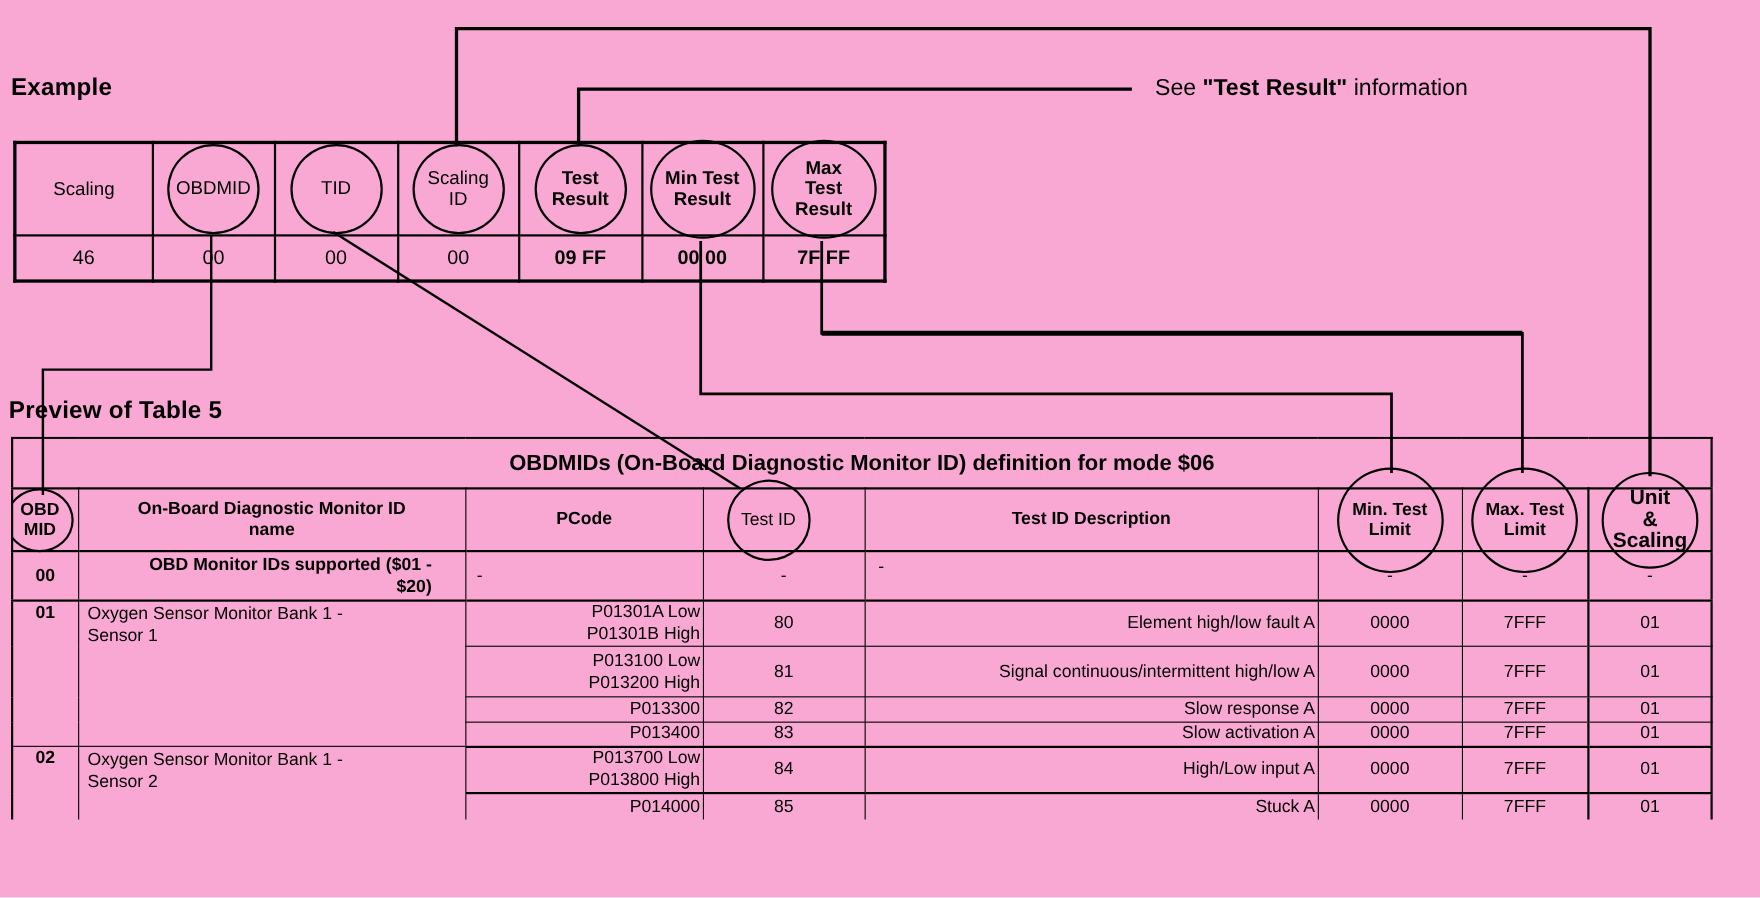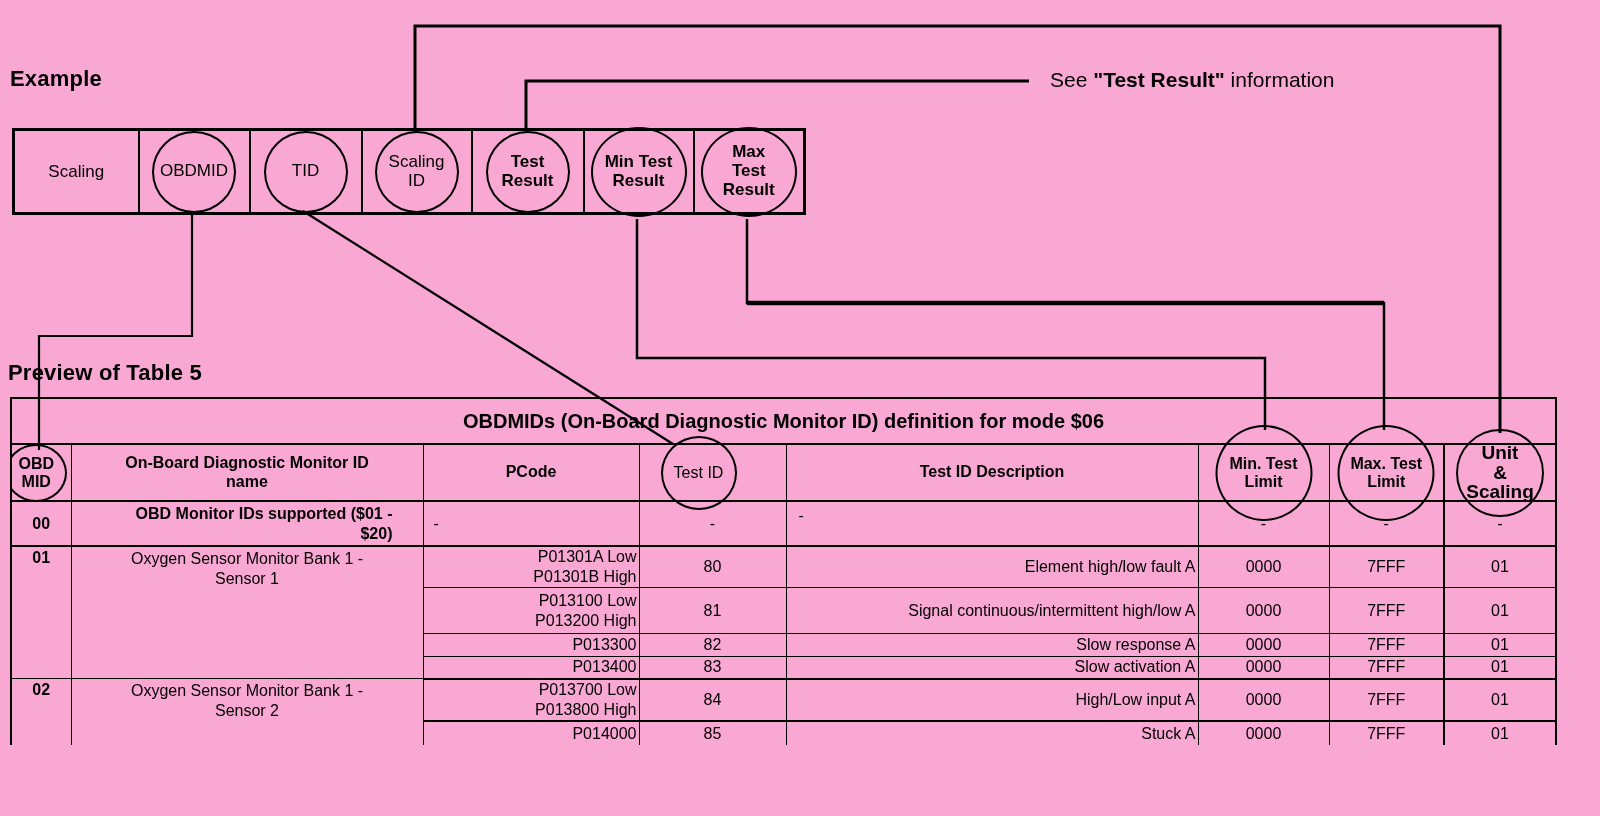--- a/index.html
+++ b/index.html
@@ -34,21 +34,21 @@
   #t5{border:2.8px solid #000;width:1545px;}
   #t5 td{border:1.5px solid #000;font-size:16px;padding:0 2px;overflow:visible;}
   #t5 tr.title-row td{border-bottom:2px solid #000;height:44px;text-align:center;font-weight:bold;font-size:20px;}
   #t5 tr.head-row{height:57px;}
   #t5 tr.head-row td{border-bottom:2px solid #000;text-align:center;vertical-align:middle;font-weight:bold;white-space:pre-line;line-height:1.15;}
   #t5 .bb-thick td{border-bottom:2.8px solid #000;}
   #t5 td.unit-col{border-left:2.8px solid #000;}
   #t5 td.c{text-align:center;vertical-align:middle;}
   #t5 td.mid-top{text-align:center;vertical-align:top;font-weight:bold;padding-top:2px;}
   #t5 td.mid-c{text-align:center;vertical-align:middle;font-weight:bold;}
-  #t5 td.name{white-space:pre-line;text-align:center;vertical-align:top;padding:2px 8px;line-height:1.25;}
+  #t5 td.name{white-space:pre-line;text-align:left;vertical-align:top;padding:2px 8px;line-height:1.25;}
   #t5 td.name-b{font-weight:bold;text-align:right;vertical-align:middle;white-space:normal;line-height:1.2;padding:0 30px;}
   #t5 td.pcode{white-space:pre-line;text-align:right;vertical-align:middle;padding-left:14px;line-height:1.25;}
   #t5 td.desc{text-align:right;vertical-align:middle;padding-left:12px;}
   #t5 td.desc-top{text-align:left;vertical-align:top;padding:5px 0 0 12px;}
   #t5 td.pdash{text-align:left;vertical-align:middle;padding-left:10px;}
   .t5circle{position:absolute;top:50%;left:50%;transform:translate(-50%,-50%);
             border:2.3px solid #000;border-radius:50%;display:flex;align-items:center;justify-content:center;
             text-align:center;white-space:pre-line;line-height:1.1;box-sizing:border-box;background:transparent;}
   .tc-mid{width:62px;height:58px;margin-left:-5px;font-weight:bold;}
   .tc-testid{width:76px;height:74px;margin-left:-14px;font-weight:normal;}
@@ -99,20 +99,29 @@
         </td>
         <td class="pos">
           <div class="circle c-big h-bold"><span>Min Test
 Result</span></div>
         </td>
         <td class="pos">
           <div class="circle c-big h-bold"><span>Max
 Test
 Result</span></div>
         </td>
+      </tr>
+      <tr class="val">
+        <td>46</td>
+        <td>00</td>
+        <td>00</td>
+        <td>00</td>
+        <td class="v-bold">09 FF</td>
+        <td class="v-bold">00 00</td>
+        <td class="v-bold">7F FF</td>
       </tr>
     </tbody>
       </table>
   </div>
 
   <div id="preview-label" class="biglabel">Preview of Table 5</div>
 
   <div id="t5-wrap">
     <table id="t5">
       <colgroup>

